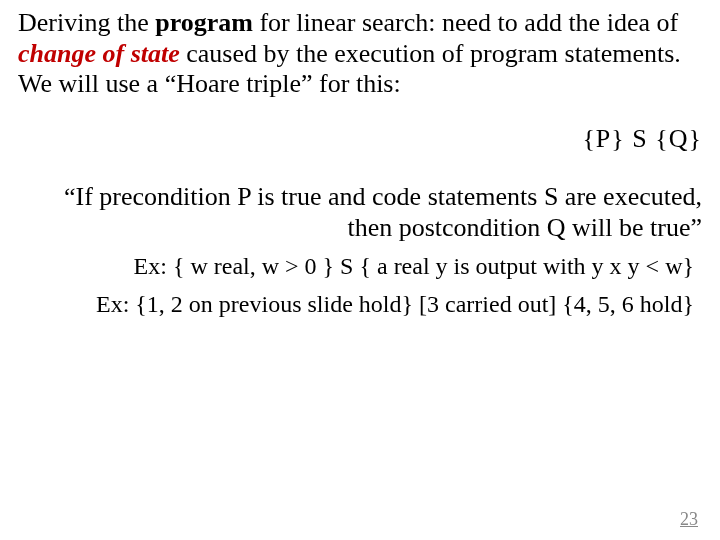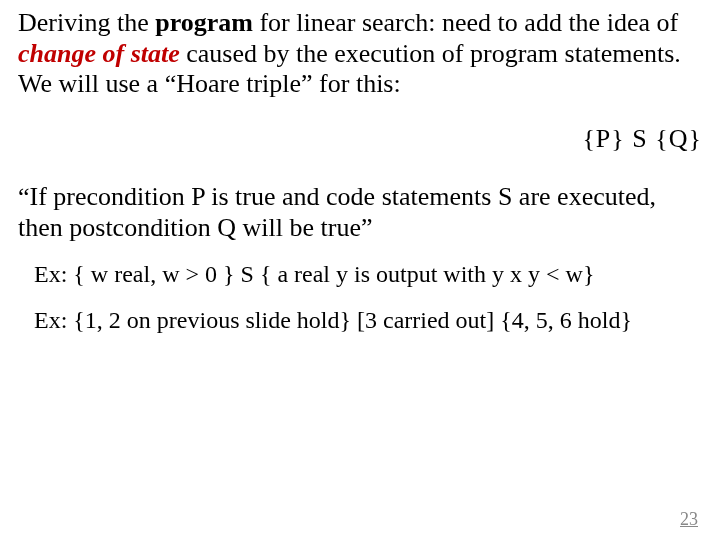--- a/index.html
+++ b/index.html
@@ -29,35 +29,35 @@
     font-style: italic;
     font-weight: bold;
   }
   .triple {
     text-align: right;
     font-size: 26px;
     margin: 0 0 28px 0;
     letter-spacing: 1px;
   }
   .quote {
-    text-align: left;
+    text-align: right;
     font-size: 26px;
     line-height: 1.18;
     margin: 0 0 2px 0;
   }
   .note {
     font-size: 18px;
     line-height: 1.15;
     margin: 0 0 22px 0;
   }
   .ex {
     font-size: 24px;
     line-height: 1.25;
-    margin: 16px;
-    text-align: left;
+    margin: 8px;
+    text-align: right;
   }
   .pagenum {
     position: absolute;
     right: 22px;
     bottom: 10px;
     font-size: 18px;
     color: #888;
     text-decoration: underline;
   }
 </style>

